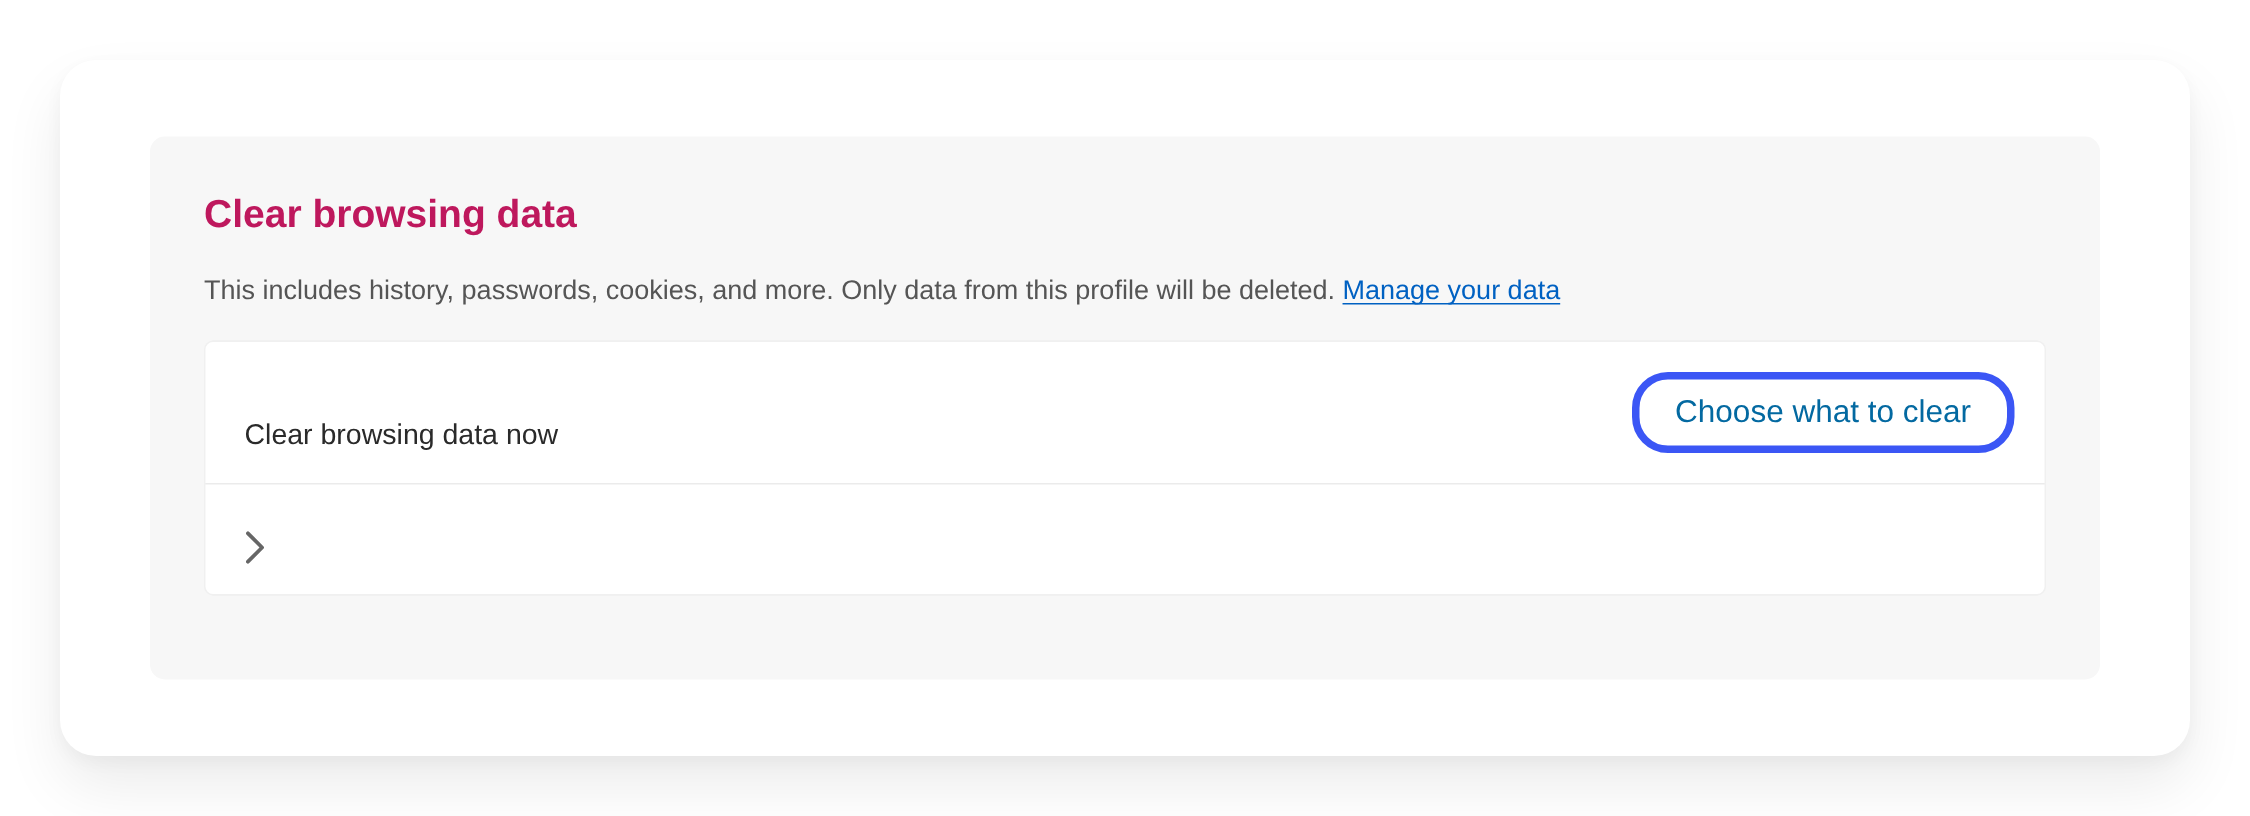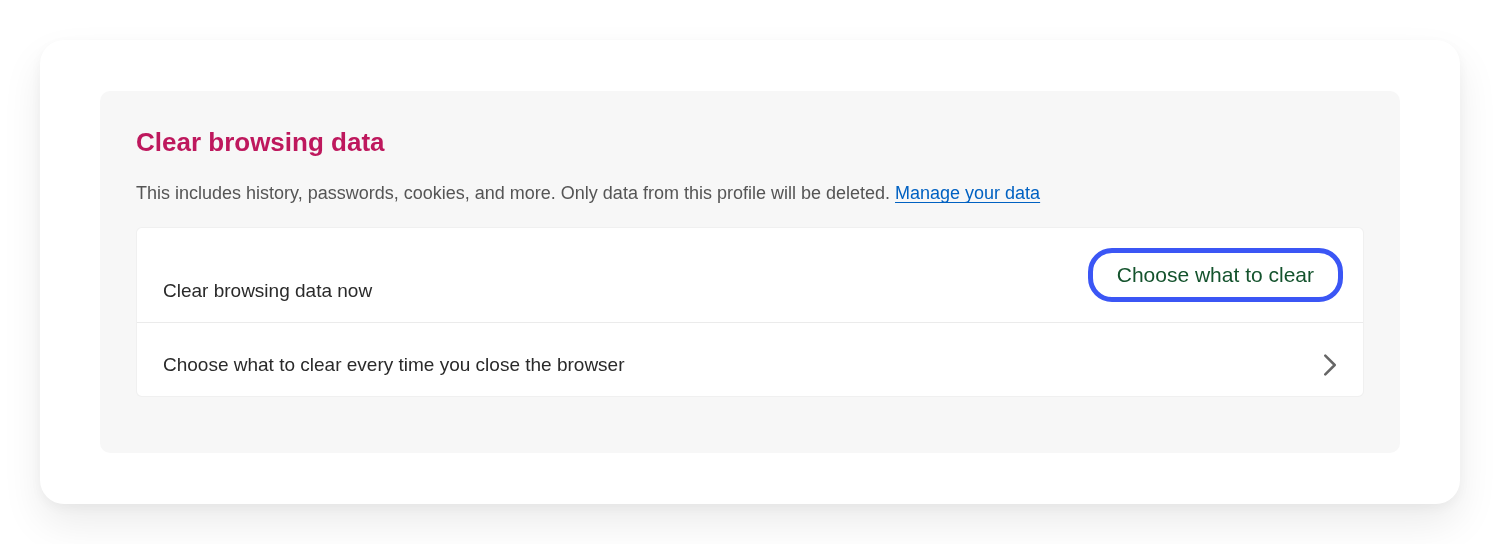--- a/index.html
+++ b/index.html
@@ -71,21 +71,21 @@
     .row-label {
       font-size: 19px;
       color: #2a2a2a;
     }
     .action-button {
       background: #ffffff;
       border: 5px solid #3b56f5;
       border-radius: 24px;
       padding: 8px 24px;
       font-size: 21px;
-      color: #14532d;
+      color: #0369a1;
       font-family: inherit;
       cursor: pointer;
       line-height: 1.3;
       margin-right: -6px;
     }
     .chevron-icon {
       color: #666;
       display: flex;
       align-items: center;
     }
@@ -105,21 +105,20 @@
     <h2 class="section-title">Clear browsing data</h2>
     <p class="section-description">
       <span>This includes history, passwords, cookies, and more. Only data from this profile will be deleted. </span><a class="link">Manage your data</a>
     </p>
     <div class="settings-list">
       <div class="settings-row">
         <span class="row-label">Clear browsing data now</span>
         <button class="action-button">Choose what to clear</button>
       </div>
       <div class="settings-row clickable-row">
-        <span class="row-label">Choose what to clear every time you close the browser</span>
         <span class="chevron-icon">
           <svg viewBox="0 0 8 14" fill="none" stroke="currentColor" stroke-width="1.6" stroke-linecap="round" stroke-linejoin="round">
             <polyline points="1,1 7,7 1,13"></polyline>
           </svg>
         </span>
       </div>
     </div>
   </div>
 </div>
 

